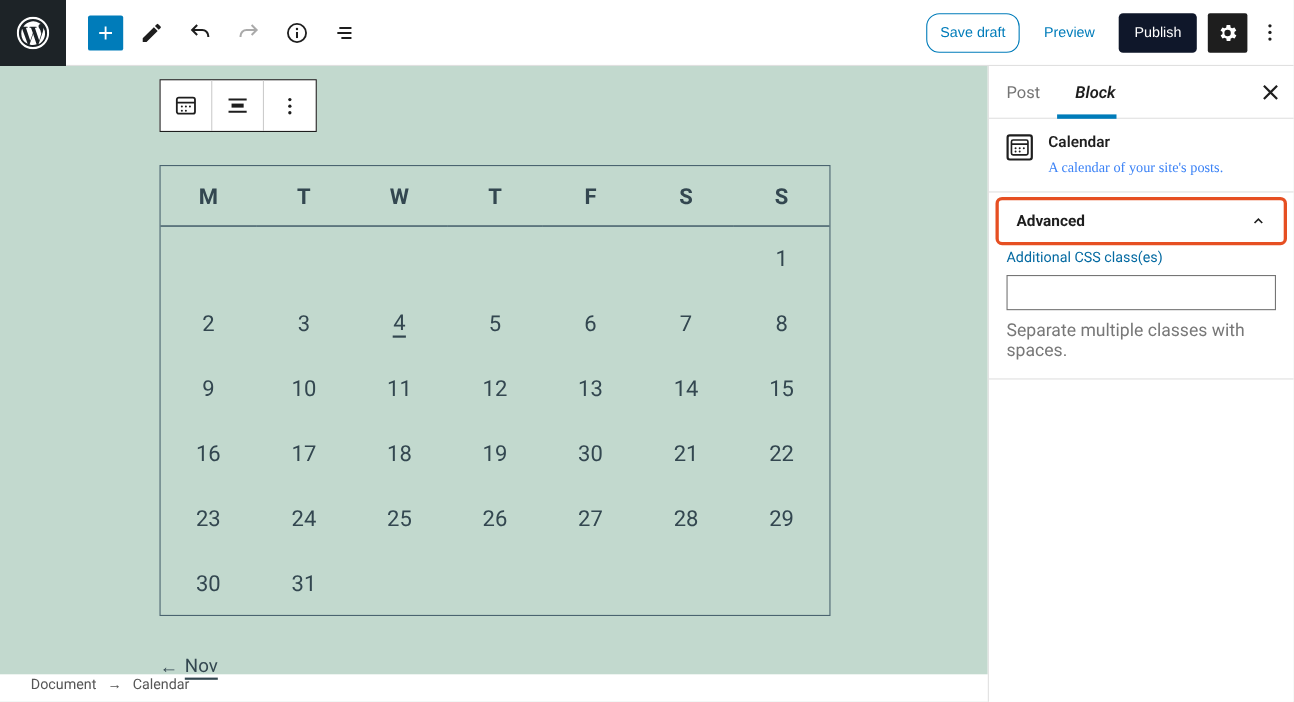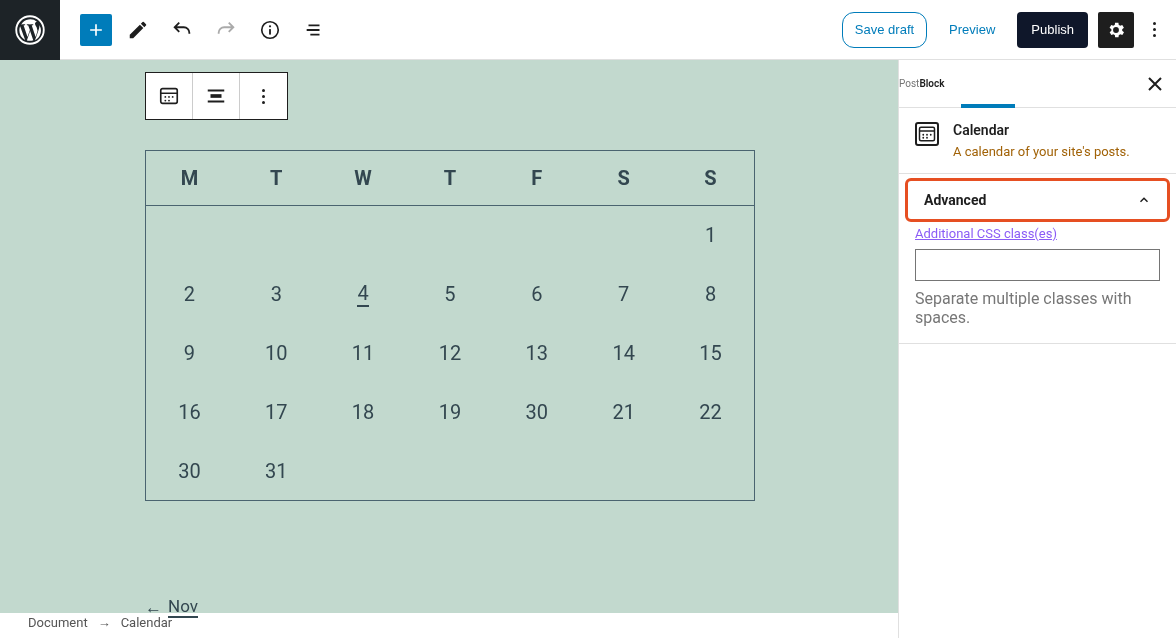--- a/index.html
+++ b/index.html
@@ -38,37 +38,37 @@
 
   .nav-prev { position:absolute; left:145px; top:536px; font-size:17px; color:#334750; display:flex; align-items:center; gap:6px; }
   .nav-prev .month { border-bottom:2px solid #334750; }
 
   
   .breadcrumb { position:absolute; left:28px; bottom:8px; font-size:13px; color:#555; display:flex; align-items:center; gap:10px; }
 
   
   .sidebar { position:absolute; right:0; top:60px; width:278px; height:578px; background:#fff; border-left:1px solid #e0e0e0; }
   .tabs { display:flex; align-items:center; height:48px; border-bottom:1px solid #e0e0e0; position:relative; }
-  .tab { padding:0 0; height:48px; display:flex; align-items:center; font-size:10px; color:#757575; cursor:pointer; }
-  .tab.active { color:#1e1e1e; font-weight:600; }
+  .tab { padding:0 16px; height:48px; display:flex; align-items:center; font-size:15px; color:#757575; cursor:pointer; }
+  .tab.active { color:#1e1e1e; font-weight:600;font-style:italic; }
   .tab-underline { position:absolute; bottom:-1px; left:62px; width:54px; height:4px; background:#007cba; }
   .close-x { margin-left:auto; margin-right:14px; font-size:18px; color:#1e1e1e; cursor:pointer; }
 
   .block-header { display:flex; padding:14px 16px; gap:14px; border-bottom:1px solid #e0e0e0; }
   .block-header .bh-icon { width:24px; height:24px; border:2px solid #1e1e1e; border-radius:3px; display:flex; align-items:center; justify-content:center; flex-shrink:0; }
   .block-header .bh-text .title { font-weight:600; font-size:14px; margin-bottom:6px; }
-  .block-header .bh-text .desc { font-size:13px; color:#a16207; }
+  .block-header .bh-text .desc { font-size:13px; color:#3b82f6;font-family:Liberation Serif, serif; }
 
   .panel { border-bottom:1px solid #e0e0e0; }
   .panel-head { height:48px; display:flex; align-items:center; padding:0 16px; font-weight:700; font-size:14px; cursor:pointer;justify-content:space-between; }
   .panel-head.highlight { border:3px solid #e64f22; border-radius:6px; margin:4px 6px; height:44px; }
   .panel-head .chev { margin-left:auto; }
 
   .panel-body { padding:0 16px 16px 16px; }
-  .field-label { font-size:13px; color:#8b5cf6; margin-bottom:8px; display:block;text-decoration:underline; }
+  .field-label { font-size:13px; color:#0369a1; margin-bottom:8px; display:block; }
   .css-input { width:100%; height:32px; border:1px solid #757575; padding:0 8px; font-size:13px; }
   .help { font-size:16px; color:#777; margin-top:8px; }
 
   svg { display:block; }
 </style>
 </head>
 <body>
 
 <div class="topbar">
   <div class="wp-logo">
@@ -201,20 +201,29 @@
           <tr>
             <td><span>16</span></td>
             <td><span>17</span></td>
             <td><span>18</span></td>
             <td><span>19</span></td>
             <td><span>30</span></td>
             <td><span>21</span></td>
             <td><span>22</span></td>
           </tr>
           <tr>
+            <td><span>23</span></td>
+            <td><span>24</span></td>
+            <td><span>25</span></td>
+            <td><span>26</span></td>
+            <td><span>27</span></td>
+            <td><span>28</span></td>
+            <td><span>29</span></td>
+          </tr>
+          <tr>
             <td><span>30</span></td>
             <td><span>31</span></td>
             <td></td>
             <td></td>
             <td></td>
             <td></td>
             <td></td>
           </tr>
         </tbody>
     </table>

